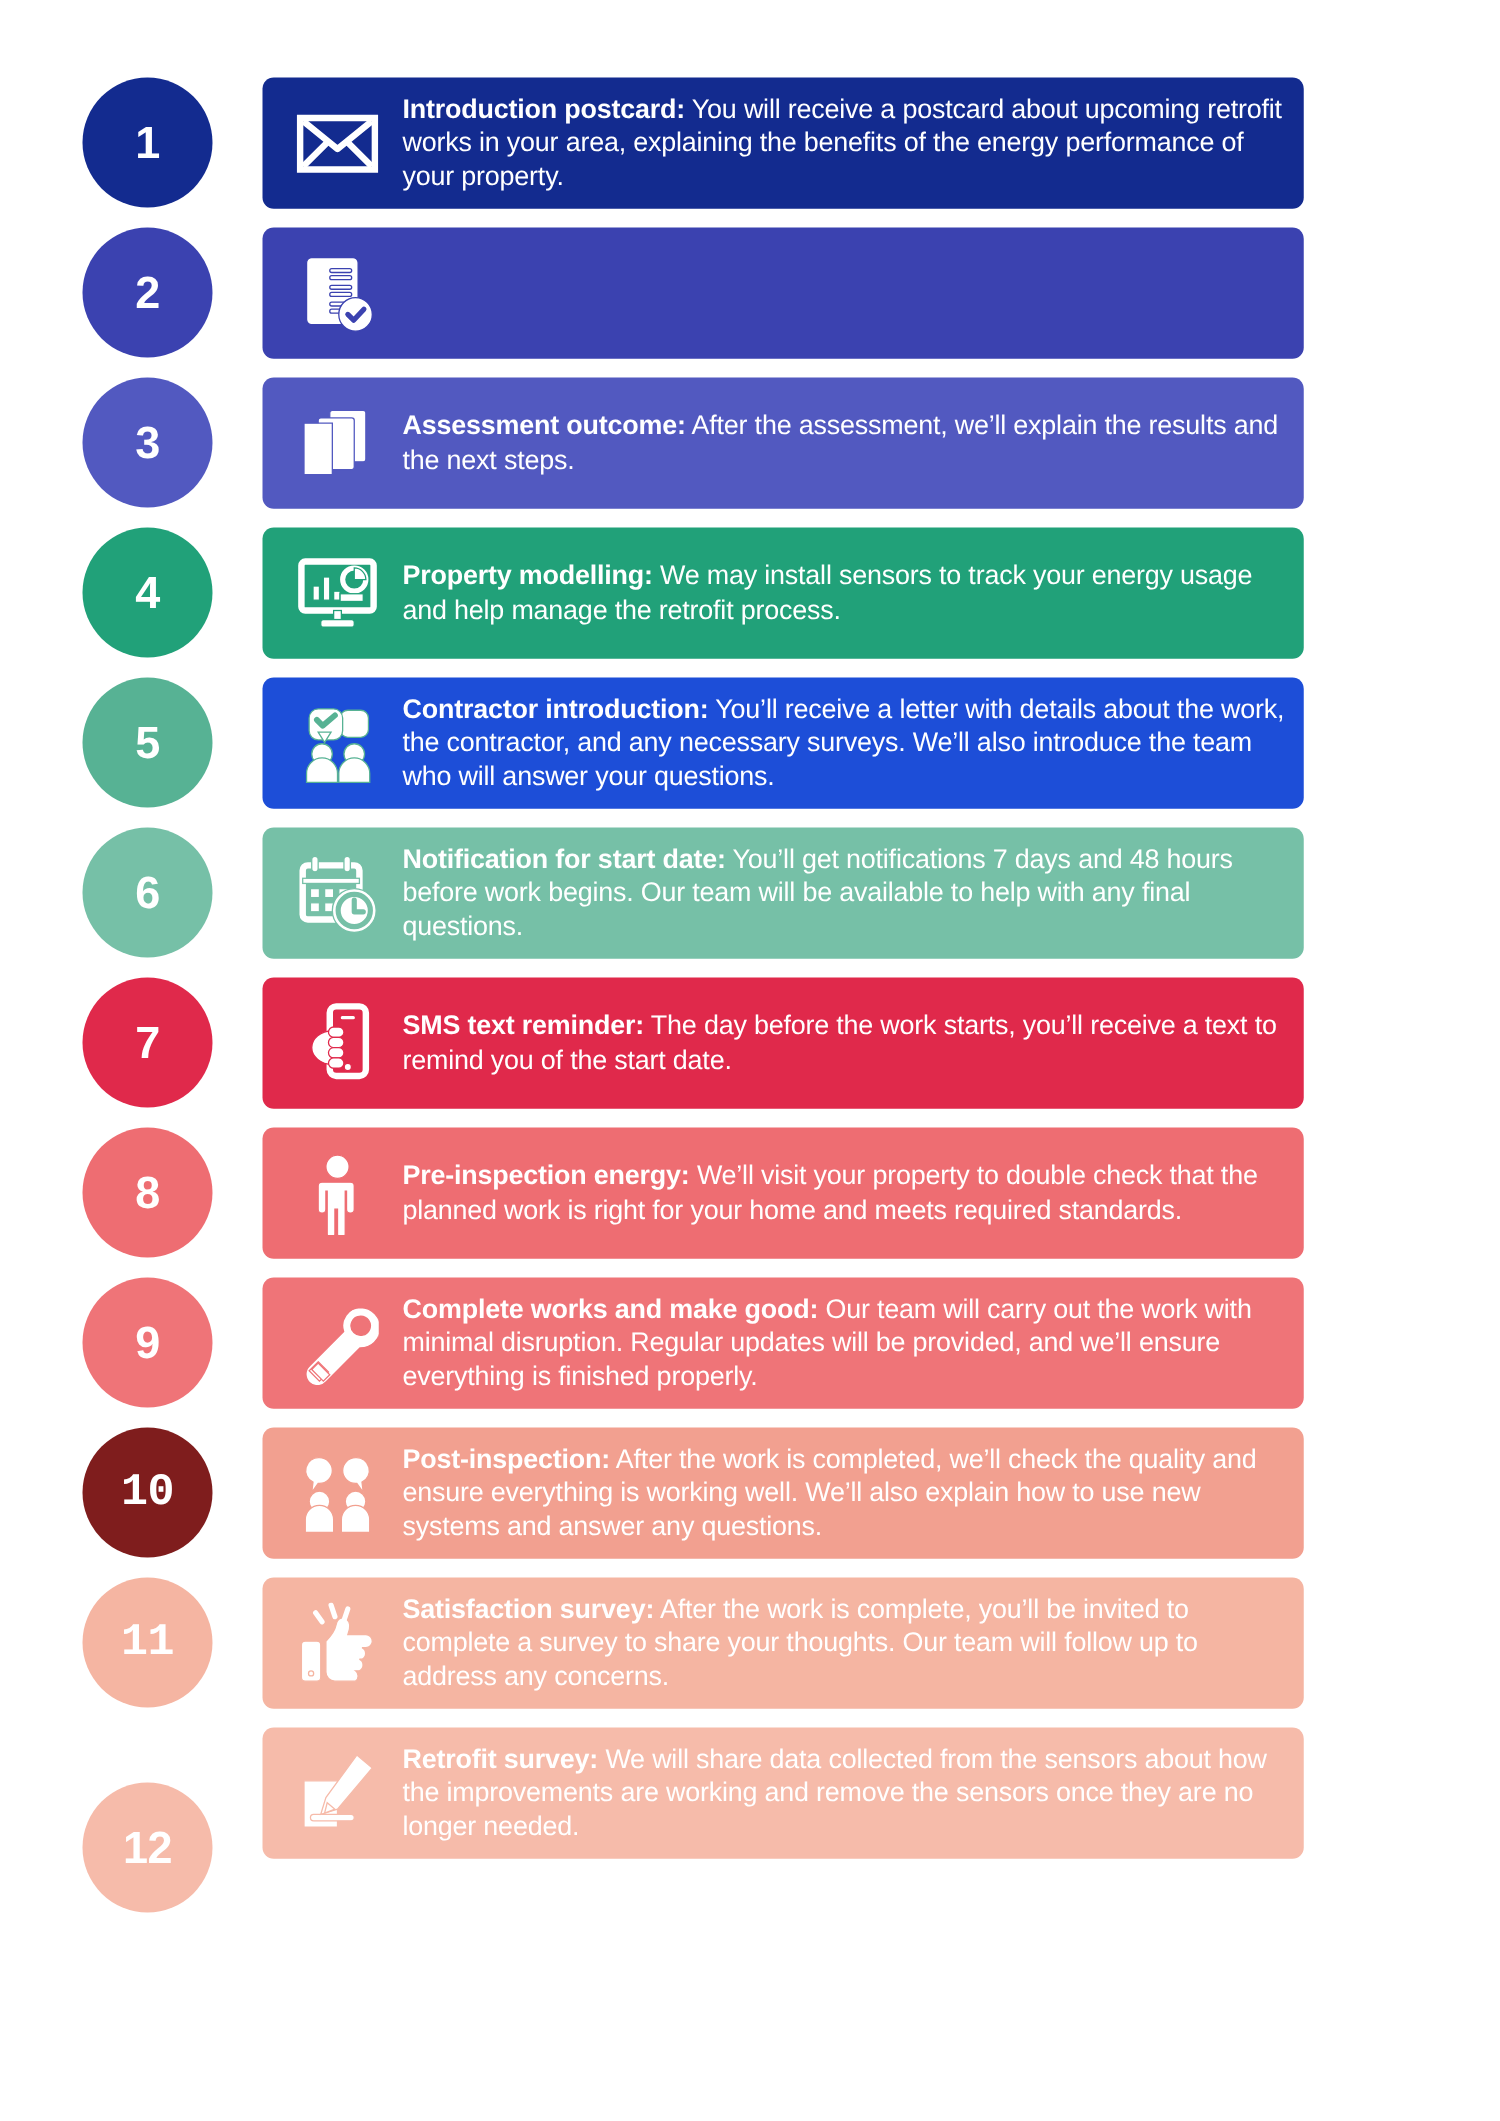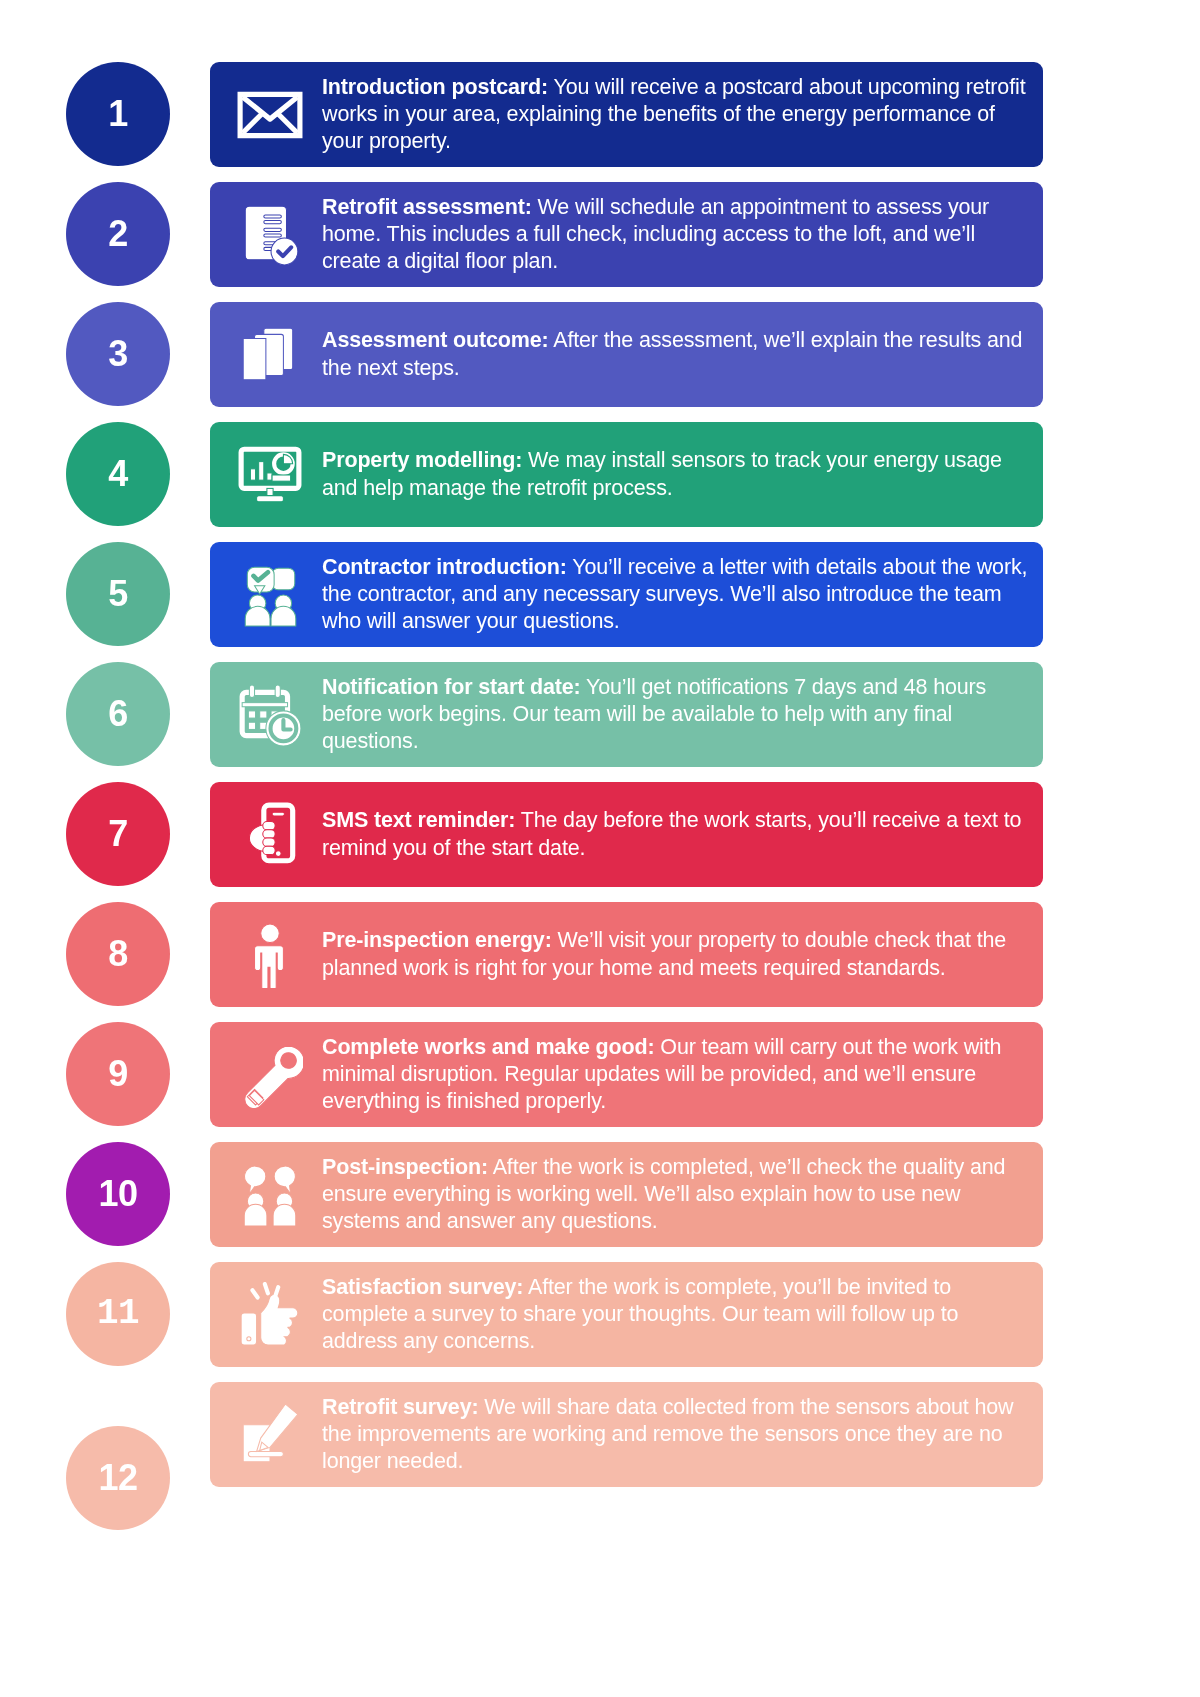--- a/index.html
+++ b/index.html
@@ -138,21 +138,20 @@
               <rect x="26" y="12.5" width="17" height="3" rx="1.5" fill="#ffffff"></rect>
               <rect x="26" y="18" width="17" height="3" rx="1.5" fill="#ffffff"></rect>
               <rect x="26" y="25.5" width="17" height="3" rx="1.5" fill="#ffffff"></rect>
               <rect x="26" y="31" width="17" height="3" rx="1.5" fill="#ffffff"></rect>
               <rect x="26" y="38.5" width="17" height="3" rx="1.5" fill="#ffffff"></rect>
               <rect x="26" y="44" width="17" height="3" rx="1.5" fill="#ffffff"></rect>
               <circle cx="46" cy="48" r="13" fill="#ffffff"></circle>
               <path d="M40 48l4.5 4.5L52.5 44" fill="none" stroke-width="4" stroke-linecap="round" stroke-linejoin="round" stroke="currentColor" style="stroke:inherit"></path>
             </svg>
           </div>
-          <div class="bar-text"><b>Retrofit assessment:</b><span> We will schedule an appointment to assess your home. This includes a full check, including access to the loft, and we’ll create a digital floor plan.</span></div>
         </div>
       </div>
       <div class="step-row r3">
         <div class="circle" style="background: rgb(82, 89, 192);">
           <span class="circle-num">3</span>
         </div>
         <div class="bar" style="background: rgb(82, 89, 192);">
           <div class="icon-wrap">
             <svg width="66" height="66" viewBox="0 0 64 64" fill="#ffffff" xmlns="http://www.w3.org/2000/svg" style="stroke: rgb(82, 89, 192);">
               <rect x="26" y="6" width="28" height="40" rx="2"></rect>
@@ -271,21 +270,21 @@
             <svg width="66" height="66" viewBox="0 0 64 64" fill="#ffffff" xmlns="http://www.w3.org/2000/svg" style="stroke: rgb(239, 116, 120);">
               <path d="M50 4a14 14 0 0 0-13.2 18.6L10.6 48.8a9 9 0 1 0 12.7 12.7l26.1-26.2A14 14 0 1 0 50 4zm0 6.5a7.5 7.5 0 1 1-5.3 12.8 7.5 7.5 0 0 1 5.3-12.8z"></path>
               <path d="M17 46l8 8-7 7-8-8z" fill="none"></path>
               <path d="M12 52l5-5 9 9-5 5z"></path>
             </svg>
           </div>
           <div class="bar-text"><b>Complete works and make good:</b><span> Our team will carry out the work with minimal disruption. Regular updates will be provided, and we’ll ensure everything is finished properly.</span></div>
         </div>
       </div>
       <div class="step-row r10">
-        <div class="circle" style="background: #a21caf;">
+        <div class="circle" style="background: #7f1d1d; font-family: Liberation Mono, monospace;">
           <span class="circle-num">10</span>
         </div>
         <div class="bar" style="background: rgb(242, 160, 144);">
           <div class="icon-wrap">
             <svg width="66" height="66" viewBox="0 0 64 64" fill="#ffffff" xmlns="http://www.w3.org/2000/svg" style="stroke: rgb(242, 160, 144);">
               <path d="M18 4a10 10 0 0 1 0 20h-1l-5 7 1-8a10 10 0 0 1 5-19z"></path>
               <path d="M46 4a10 10 0 0 0 0 20h1l5 7-1-8a10 10 0 0 0-5-19z"></path>
               <circle cx="18" cy="38" r="8"></circle>
               <path d="M7 62V52a11 11 0 0 1 22 0v10z"></path>
               <circle cx="46" cy="38" r="8"></circle>

